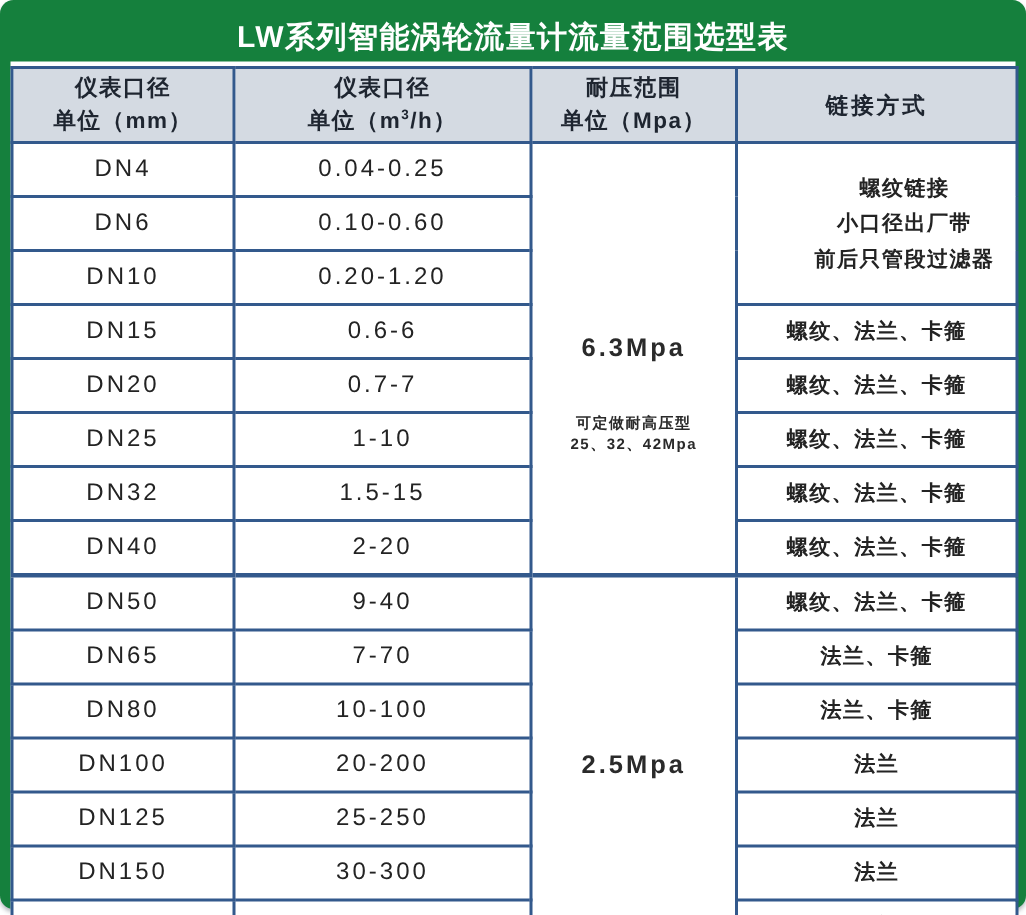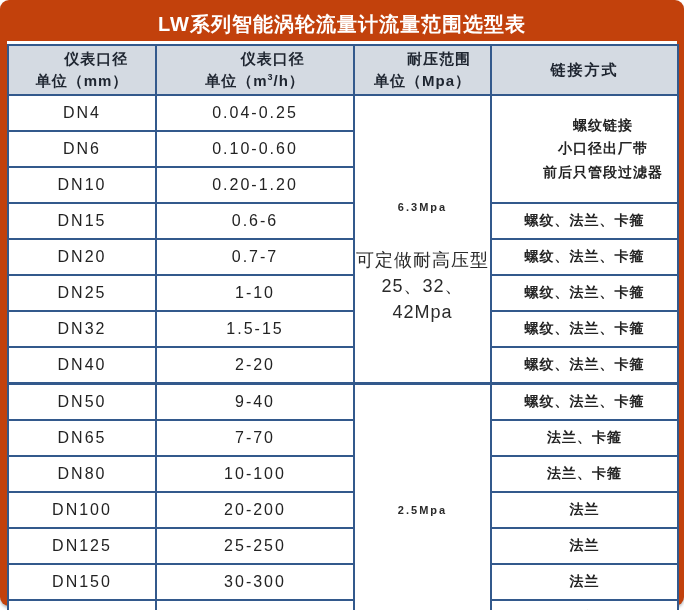--- a/index.html
+++ b/index.html
@@ -4,21 +4,21 @@
 <style>
   html,body{margin:0;padding:0;background:#ffffff;}
   body{
     width:684px;height:610px;
     font-family:"Liberation Sans","DejaVu Sans",sans-serif;
     -webkit-font-smoothing:antialiased;
   }
   .frame{
     box-sizing:border-box;
     width:684px;height:606px;
-    background:#c2410c;
+    background:#15803d;
     border-radius:9px;
     padding:7px;
     box-shadow:0 2px 3px rgba(90,100,110,0.45);
   }
   .title-bar{
     height:34px;
     display:flex;align-items:center;justify-content:center;
     color:#ffffff;
     font-size:20px;font-weight:bold;
     letter-spacing:1px;
@@ -46,21 +46,21 @@
   }
   tr.header-row th{
     background:#d4dae2;
     height:48px;
     font-size:15px;
     font-weight:bold;
     color:#1e2530;
   }
   .hdr-block{
     display:inline-block;
-    text-align:right;
+    text-align:center;
     line-height:1.45;
     letter-spacing:1px;
   }
   .hdr-center{letter-spacing:2px;}
   sup.cube{font-size:9px;vertical-align:super;line-height:0;}
   tr.body-row td{height:34px;background:#ffffff;}
   td.dn-cell,td.range-cell{
     font-size:16px;
     font-weight:normal;
     letter-spacing:2px;
@@ -78,24 +78,24 @@
     letter-spacing:1px;
     padding-left:37px;
   }
   td.pressure-cell{background:#ffffff;}
   .pcell{
     display:flex;flex-direction:column;
     align-items:center;justify-content:center;
   }
   .pcell.s1{padding-top:48px;gap:34px;}
   .pvalue{
-    font-size:11px;font-weight:bold;letter-spacing:2px;color:#2a2a2a;
+    font-size:17px;font-weight:bold;letter-spacing:2px;color:#2a2a2a;
   }
   .pnote{
-    font-size:18px;font-weight:normal;line-height:1.45;color:#2a2a2a;
+    font-size:10px;font-weight:bold;line-height:1.45;color:#2a2a2a;
     letter-spacing:1px;
   }
   tr.section-start td{border-top:3px solid #33598c;}
 </style>
 </head>
 <body>
 
 <div class="frame">
   <div class="title-bar">LW系列智能涡轮流量计流量范围选型表</div>
   <div class="table-wrap">

